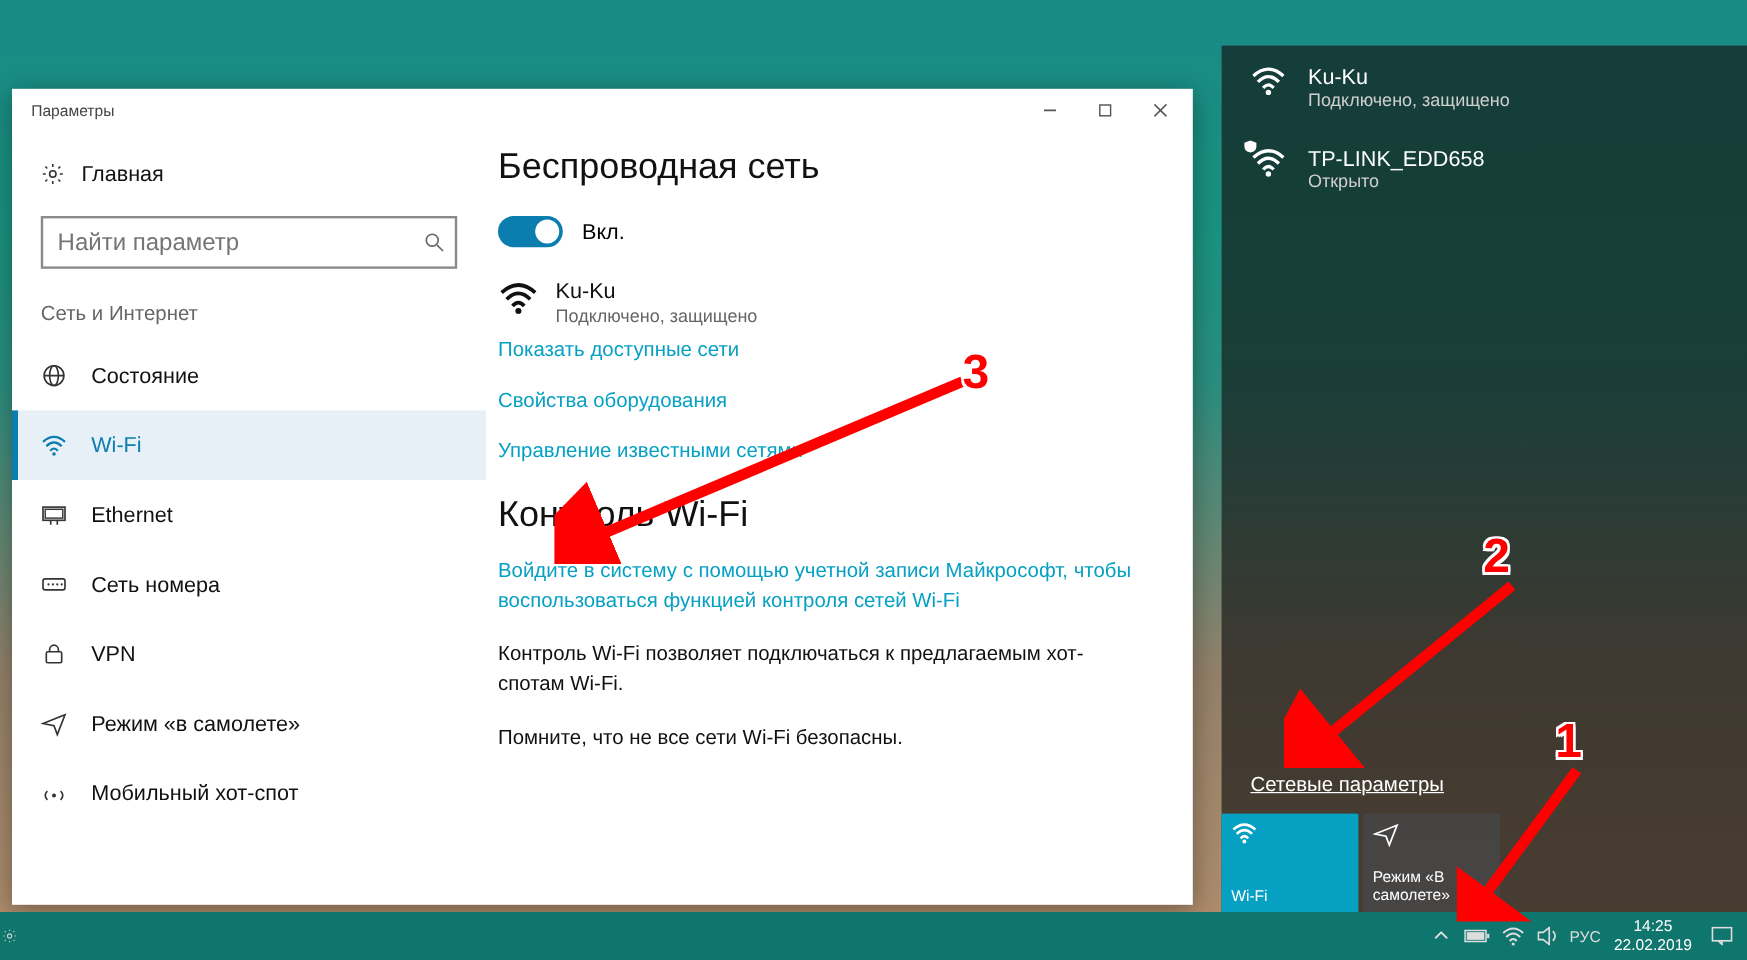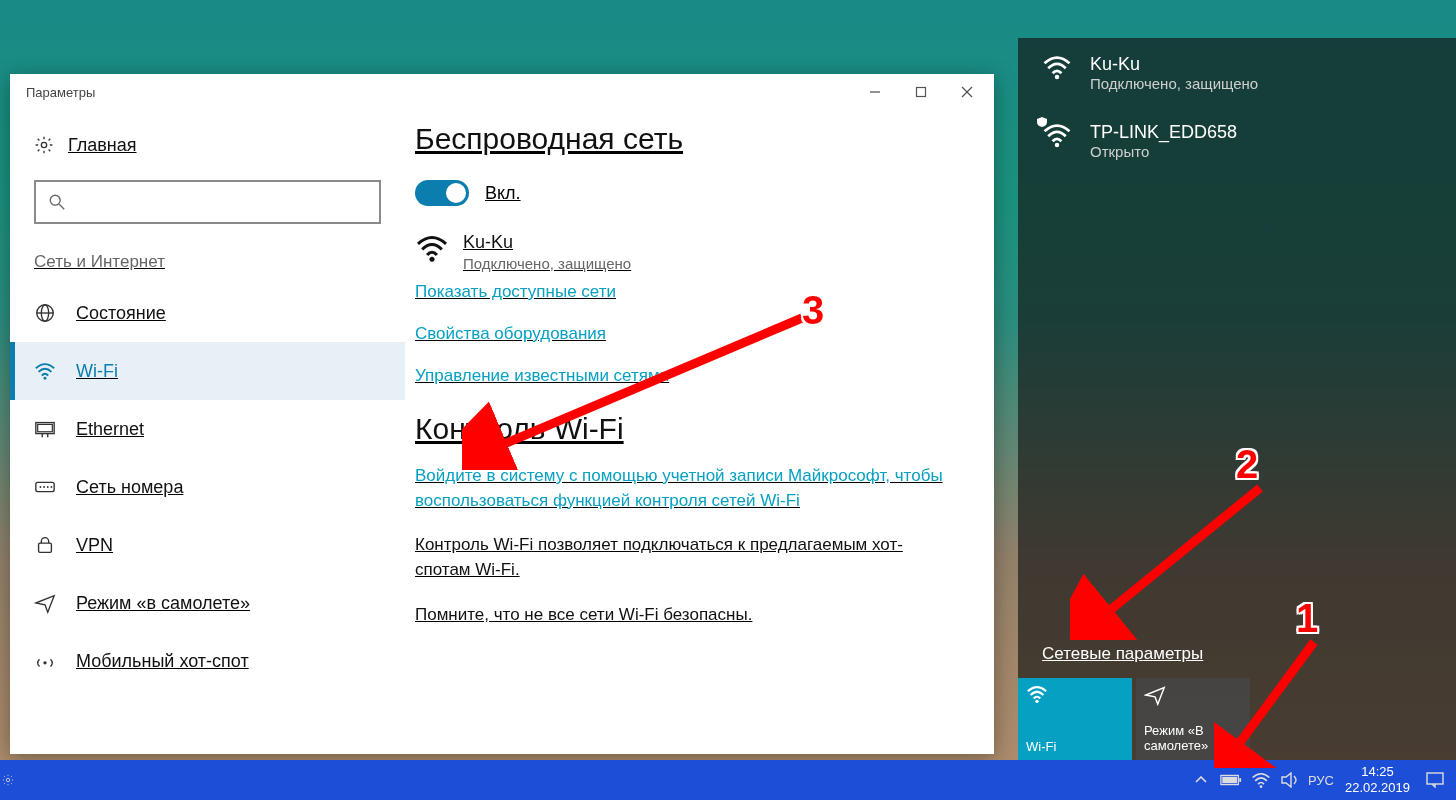--- a/index.html
+++ b/index.html
@@ -20,21 +20,21 @@
   }
   .titlebar {
     height: 36px; display: flex; align-items: center; justify-content: space-between;
     padding: 0 4px 0 16px;
     color: #444; font-size: 13px;
   }
   .title-controls { display: flex; }
   .title-btn { width: 46px; height: 32px; display:flex; align-items:center; justify-content:center; color:#555; }
   .title-btn svg { width: 12px; height: 12px; }
 
-  .window-body { display: flex; height: calc(100% - 36px); text-decoration: underline; }
+  .window-body { display: flex; height: calc(100% - 36px); }
 
   
   .sidebar { width: 395px; padding: 14px 0 0 0; display:flex; flex-direction:column; }
   .home-row { display:flex; align-items:center; gap:14px; padding: 0 24px; height:42px; font-size: 18px; color:#111; }
   .home-row .gear { width:20px; height:20px; }
 
   .search-box {
     margin: 14px 24px 0 24px; height: 44px;
     border: 2px solid #8a8a8a; display:flex; align-items:center; padding:0 8px 0 12px;
   }
@@ -102,21 +102,21 @@
     width:114px; height:82px; padding:6px 8px; font-size:13px; color:#fff;
     display:flex; flex-direction:column; justify-content:space-between;
   }
   .tile .tico { font-size:20px; width:22px; height:22px; }
   .tile.on { background:#06a0c2; }
   .tile.off { background: rgba(70,70,70,.9); }
 
   
   .taskbar {
     position:absolute; left:0; right:0; bottom:0; height:40px;
-    background:#1d4ed8; color:#fff; display:flex; align-items:center; justify-content:flex-end;
+    background:#0f766e; color:#fff; display:flex; align-items:center; justify-content:flex-end;
     padding-right:6px; gap:2px;
   }
   .left-sliver { position:absolute; left:0; top:0; bottom:0; width:16px; display:flex; align-items:center; justify-content:center; color:#ddd; }
   .tray-item { width:28px; height:40px; display:flex; align-items:center; justify-content:center; color:#ddd; }
   .lang { font-size:13px; padding:0 6px; }
   .clock { font-size:13px; text-align:center; line-height:1.2; padding:0 8px; }
   .notif { width:30px; }
 
   
   .annot-num {
@@ -161,20 +161,21 @@
     <div class="sidebar">
       <div class="home-row">
         <svg class="gear" viewBox="0 0 24 24">
           <circle cx="12" cy="12" r="3.2" fill="none" stroke="#333" stroke-width="1.6"></circle>
           <path d="M12 2v3M12 19v3M2 12h3M19 12h3M4.5 4.5l2 2M17.5 17.5l2 2M19.5 4.5l-2 2M6.5 17.5l-2 2" stroke="#333" stroke-width="1.6"></path>
         </svg>
         <span>Главная</span>
       </div>
 
       <div class="search-box">
+        <input placeholder="Найти параметр" style="">
         <svg class="mag" viewBox="0 0 20 20">
           <circle cx="8" cy="8" r="5.5" fill="none" stroke="currentColor" stroke-width="1.5"></circle>
           <line x1="12.5" y1="12.5" x2="18" y2="18" stroke="currentColor" stroke-width="1.5"></line>
         </svg>
       </div>
 
       <div class="section-label">Сеть и Интернет</div>
 
       <div class="nav">
         <div class="nav-item">

